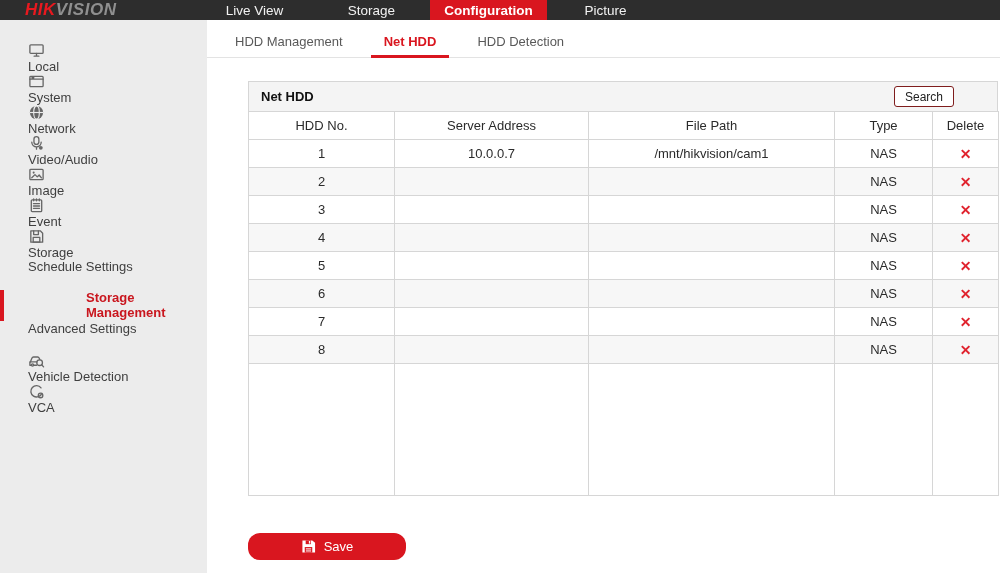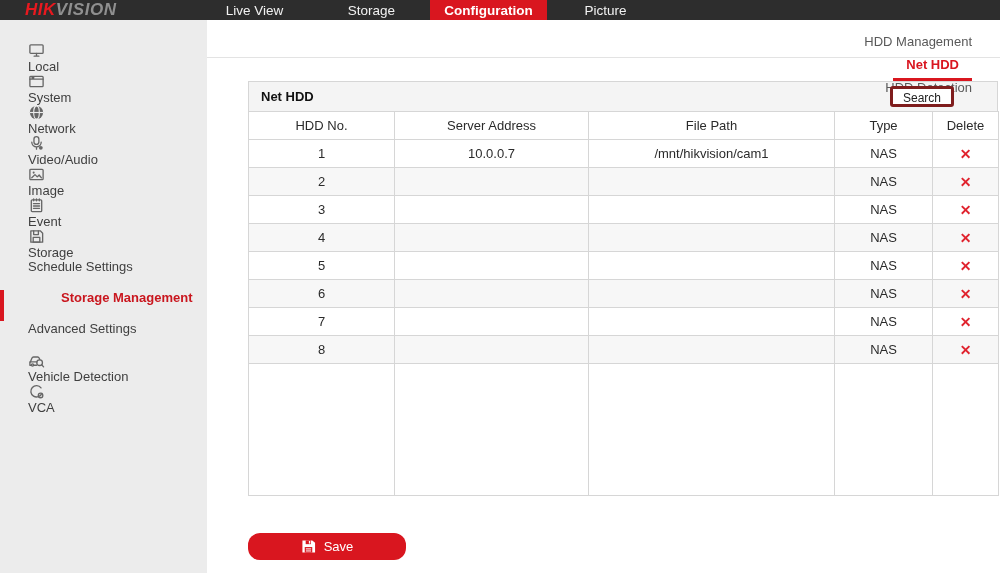--- a/index.html
+++ b/index.html
@@ -17,38 +17,38 @@
                  color:#f2f2f2; font-size:13.5px; cursor:pointer; }
   .topnav-item.active { background:#d9161f; color:#fff; font-weight:bold; }
 
   
   .layout { display:flex; height:553px; }
   .sidebar { flex:0 0 207px; background:#ececec; padding-top:22px; }
   .side-item { height:31px; display:flex; align-items:flex-start; padding-left:28px;
                font-size:13px; color:#3f3f3f; cursor:pointer;flex-direction:column; }
   .side-item .icon { width:17px; height:17px; margin-right:12px; display:inline-flex; }
   .side-item.sub { }
-  .side-item.active { padding-left:57px; border-left:4px solid #d9161f;
+  .side-item.active { padding-left:82px; border-left:4px solid #d9161f;
                       color:#c9161e; font-weight:bold; }
   main { flex:1; background:#fff; }
 
   
   .tabs-row { display:flex; align-items:flex-end; padding:14px 0 0 28px; height:38px;
-              border-bottom:1px solid #e3e3e3;flex-direction:column; }
+              border-bottom:1px solid #e3e3e3; }
   .tab { font-size:13px; color:#595959; margin-right:28px; padding-bottom:8px; cursor:pointer; }
   .tab.active { color:#d9161f; font-weight:bold; padding-left:13px; padding-right:13px;
                 border-bottom:3px solid #d9161f; margin-bottom:-1px; padding-bottom:6px; }
 
   
   .content { padding:23px 0 0 41px; }
   .panel { width:750px; }
   .panel-header { height:30px; background:#f4f4f4; border:1px solid #d6d6d6; border-bottom:none;
                   display:flex; align-items:center; padding:0 43px 0 12px; }
   .panel-title { font-size:13px; font-weight:bold; color:#111; flex:1; }
-  .search-btn { font-size:12px; color:#222; background:#fff; border:3px solid #7f1d1d;
+  .search-btn { font-size:12px; color:#222; background:#fff; border:1px solid #7f1d1d;
                 border-radius:3px; padding:2px 10px; height:21px; cursor:pointer;
                 font-family:"Liberation Sans", sans-serif; }
 
   table.nethdd { width:750px; border-collapse:collapse; table-layout:fixed; }
   table.nethdd th, table.nethdd td { border:1px solid #d6d6d6; height:28px;
       text-align:center; font-size:13px; color:#2b2b2b; font-weight:normal;
       overflow:hidden; white-space:nowrap; }
   col.c1{width:146px;} col.c2{width:194px;} col.c3{width:246px;} col.c4{width:98px;} col.c5{width:66px;}
   tbody.rows tr:nth-child(even) td { background:#f7f7f7; }
   .delete-x { color:#e0232e; font-weight:bold; font-size:14px; cursor:pointer; display:inline-block; }

